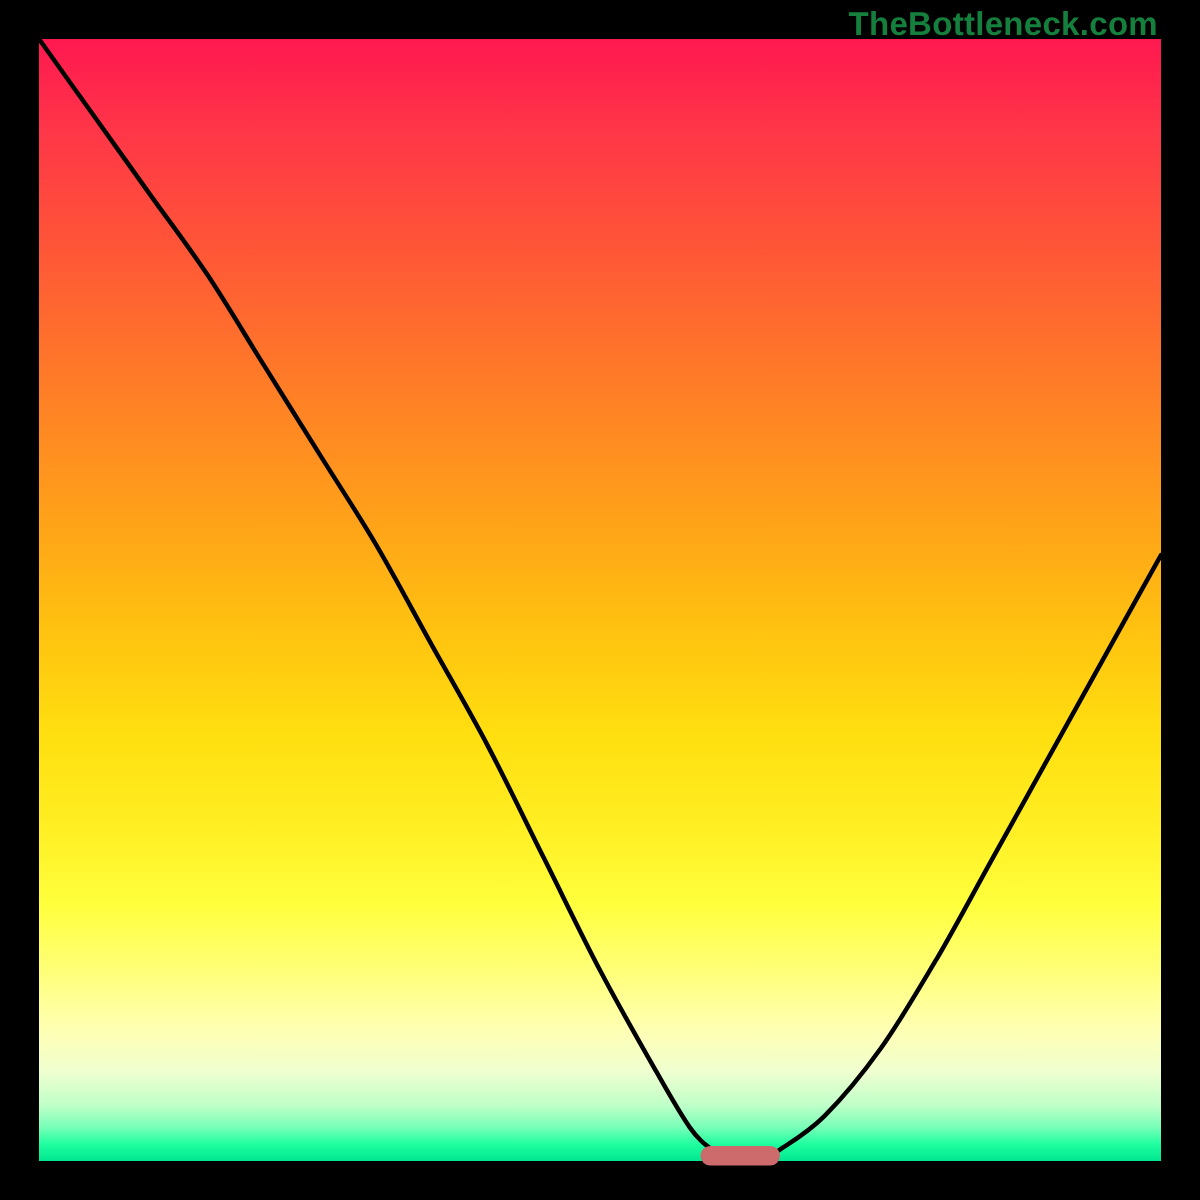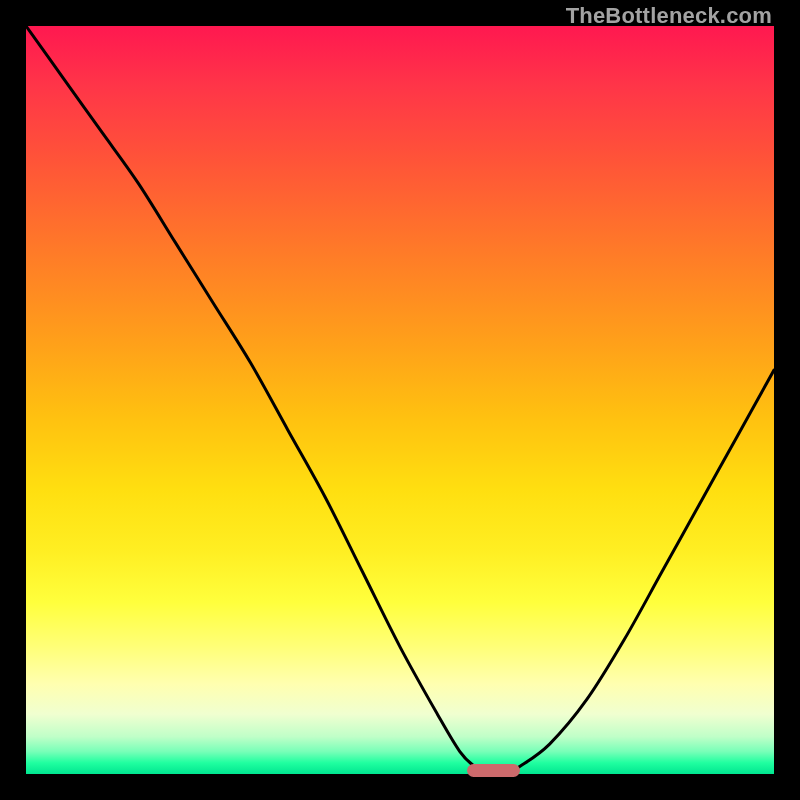--- a/index.html
+++ b/index.html
@@ -40,21 +40,21 @@
       #00e690 100%
     );
   }
   .watermark {
     position: absolute;
     top: 3px;
     right: 28px;
     font-family: Arial, Helvetica, sans-serif;
     font-size: 22px;
     font-weight: 600;
-    color: #a3a3a3;
+    color: #15803d;
     letter-spacing: 0.2px;
   }
   svg.curve {
     position: absolute;
     left: 0;
     top: 0;
     width: 748px;
     height: 748px;
   }
   .marker {

